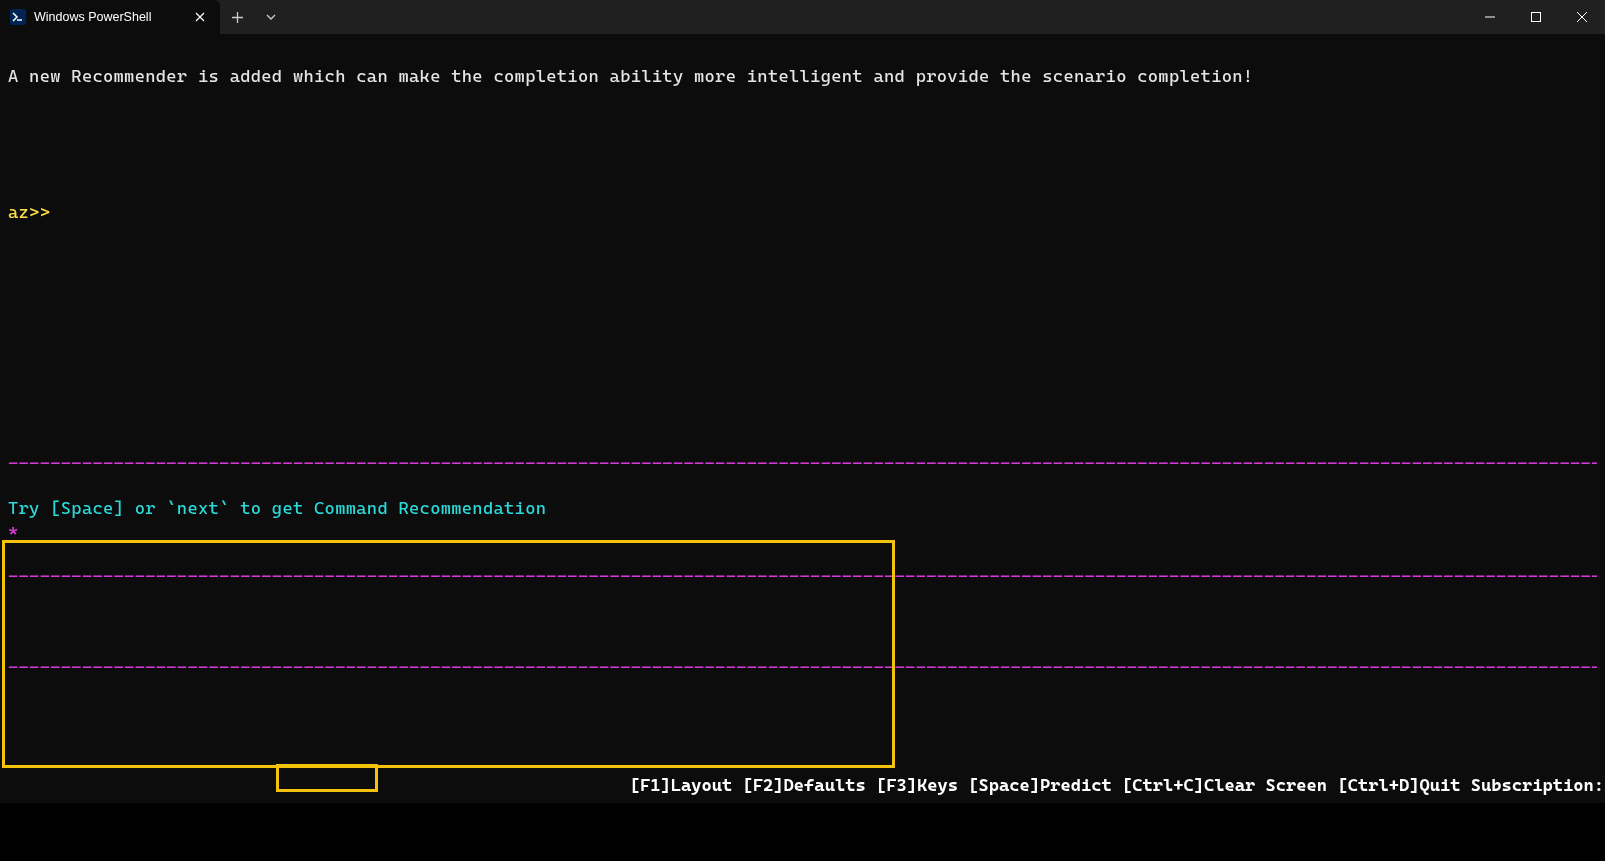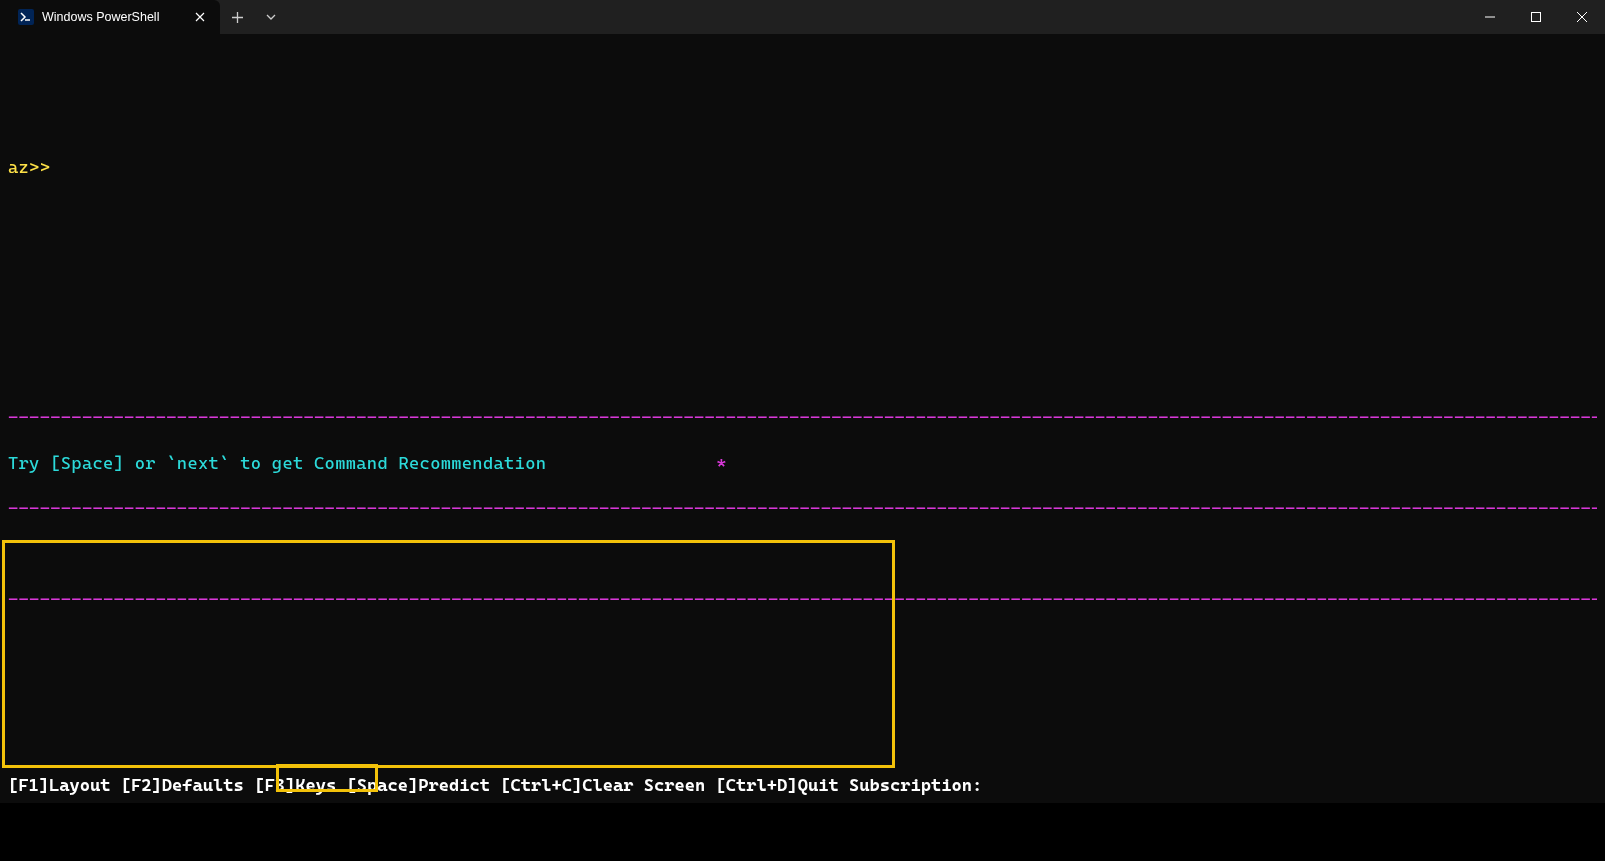--- a/index.html
+++ b/index.html
@@ -18,21 +18,21 @@
     background: #202020;
     height: 34px;
     display: flex;
     align-items: stretch;
     user-select: none;
   }
   .tab {
     background: #0c0c0c;
     display: flex;
     align-items: center;
-    padding: 0 10px 0 18px;
+    padding: 0 10px 0 10px;
     gap: 8px;
     border-top-right-radius: 6px;
     min-width: 220px;
     position: relative;
   }
   .tab-icon {
     width: 16px;
     height: 16px;
     display: inline-flex;
     align-items: center;
@@ -93,20 +93,21 @@
   .white { color: #e5e5e5; }
   .blue  { color: #3b78ff; }
   .magenta { color: #fde047; }
   .dashed-row {
     color: #d838d8;
     overflow: hidden;
     white-space: nowrap;
   }
   .hint-row {
     display: flex;
+    flex-direction: column;
   }
   .hint-text { color: #2cdada; }
   .hint-star { color: #d838d8; }
   .highlight-box {
     border: 3px solid #f3c20a;
     position: absolute;
     left: 2px;
     top: 540px;
     width: 893px;
     height: 228px;
@@ -121,20 +122,21 @@
     height: 28px;
     pointer-events: none;
   }
   .footer-bar {
     position: absolute;
     left: 8px;
     bottom: 64px;
     right: 1px;
     color: #ffffff;
     font-weight: bold;
+    text-align: right;
   }
   .footer-bar span { font-weight: bold; }
   .black-strip {
     position: absolute;
     bottom: 0;
     left: 0;
     right: 0;
     height: 58px;
     background: #000000;
   }
@@ -184,20 +186,21 @@
     </div>
     <div class="win-btn">
       <svg viewBox="0 0 10 10">
           <path d="M0 0 L10 10 M10 0 L0 10" stroke="#fff" stroke-width="1"></path>
         </svg>
     </div>
   </div>
 </div>
 
 <div class="terminal">
+<div class="white">A new Recommender is added which can make the completion ability more intelligent and provide the scenario completion!</div>
 <div>&nbsp;</div>
 <div>&nbsp;</div>
 <div class="magenta">az&gt;&gt;</div>
 <div>&nbsp;</div><div>&nbsp;</div><div>&nbsp;</div><div>&nbsp;</div><div>&nbsp;</div><div>&nbsp;</div><div>&nbsp;</div><div>&nbsp;</div>
 <div class="dashed-row">-----------------------------------------------------------------------------------------------------------------------------------------------------------------------</div>
 <div class="hint-row"><span class="hint-text">Try [Space] or `next` to get Command Recommendation</span><span style="width:170px;display:inline-block"></span><span class="hint-star">*</span></div>
 <div class="dashed-row">-----------------------------------------------------------------------------------------------------------------------------------------------------------------------</div>
 <div>&nbsp;</div>
 <div class="dashed-row">-----------------------------------------------------------------------------------------------------------------------------------------------------------------------</div>
 

